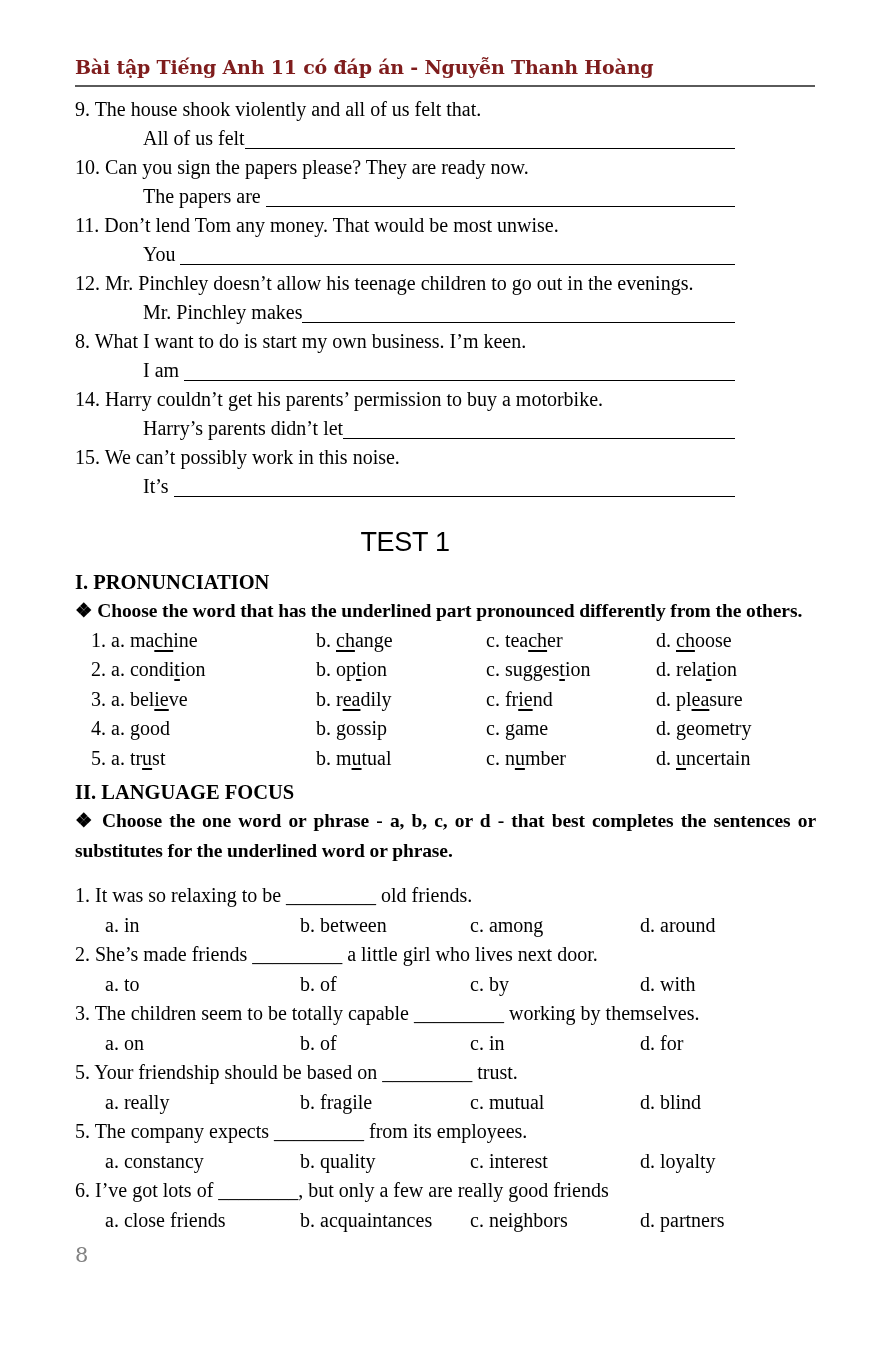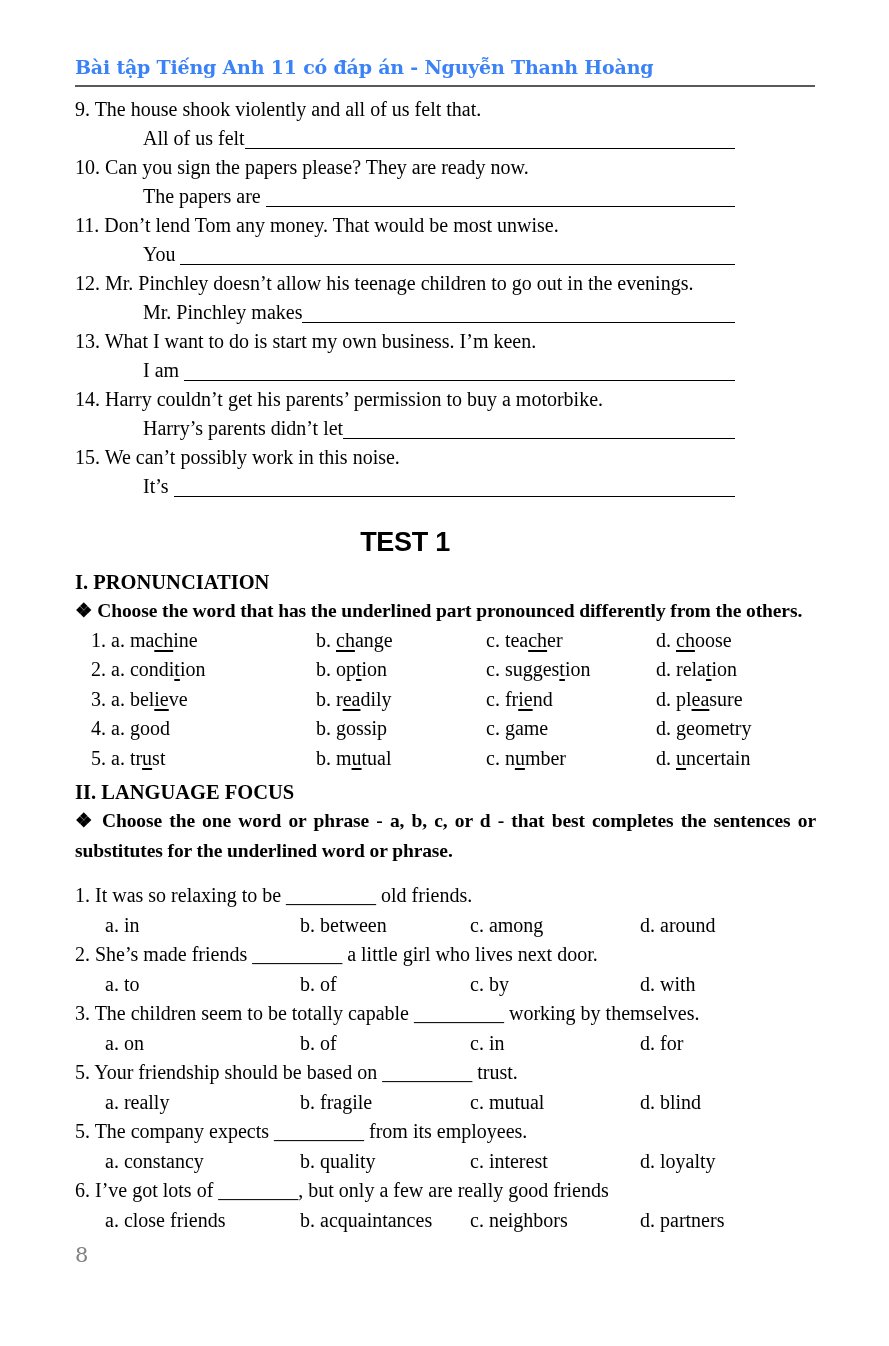--- a/index.html
+++ b/index.html
@@ -9,35 +9,35 @@
     box-sizing:border-box;
     padding:54px 74px 0 75px;
     background:#fff;
     font-family:"Liberation Serif","DejaVu Serif",serif;
     font-size:20px;color:#000;
     overflow:hidden;
   }
   
   .hdr-title{
     font-family:"DejaVu Serif",serif;
-    font-size:19px;line-height:26px;color:#3b82f6;font-weight:600;
+    font-size:19px;line-height:26px;color:#7f1d1d;font-weight:600;
     letter-spacing:-0.2px;
   }
   .hdr-rule{height:0;border:none;border-top:2px solid #5a5a5a;margin:5px 0 0 0;}
   
   .rewrite{margin-top:8px;}
   .line{line-height:29px;white-space:nowrap;}
   .line2{display:flex;width:640px;margin-left:20px;}
   .stem{white-space:pre;flex:0 0 auto;margin-left:48px;}
   .blank{flex:1 1 auto;height:24px;border-bottom:1.6px solid #000;}
   
   .test-title{
     margin-top:24px;width:660px;text-align:center;
     font-family:"Liberation Sans","DejaVu Sans",sans-serif;
-    font-weight:700;font-size:27px;line-height:34px;letter-spacing:-0.3px;
+    font-weight:400;font-size:27px;line-height:34px;letter-spacing:-0.3px;
   }
   .sec-heading{font-weight:700;font-size:20.5px;line-height:27px;margin-top:10px;}
   .sec-heading.lf{margin-top:6px;}
   .instr{
     margin:0;font-weight:700;font-size:19.5px;line-height:29.5px;
     width:741px;text-align:justify;letter-spacing:-0.1px;
   }
   
   .grid{display:grid;line-height:29.5px;margin-left:16px;}
   .grid.pron{grid-template-columns:225px 170px 170px 1fr;}
@@ -73,21 +73,21 @@
       <div class="line">11. Don’t lend Tom any money. That would be most unwise.</div>
       <div class="line line2">
         <span class="stem">You </span>
         <span class="blank"></span>
       </div>
       <div class="line">12. Mr. Pinchley doesn’t allow his teenage children to go out in the evenings.</div>
       <div class="line line2">
         <span class="stem">Mr. Pinchley makes</span>
         <span class="blank"></span>
       </div>
-      <div class="line">13. What I want to do is start my own business. I’m keen.</div>
+      <div class="line">8. What I want to do is start my own business. I’m keen.</div>
       <div class="line line2">
         <span class="stem">I am </span>
         <span class="blank"></span>
       </div>
       <div class="line">14. Harry couldn’t get his parents’ permission to buy a motorbike.</div>
       <div class="line line2">
         <span class="stem">Harry’s parents didn’t let</span>
         <span class="blank"></span>
       </div>
       <div class="line">15. We can’t possibly work in this noise.</div>

